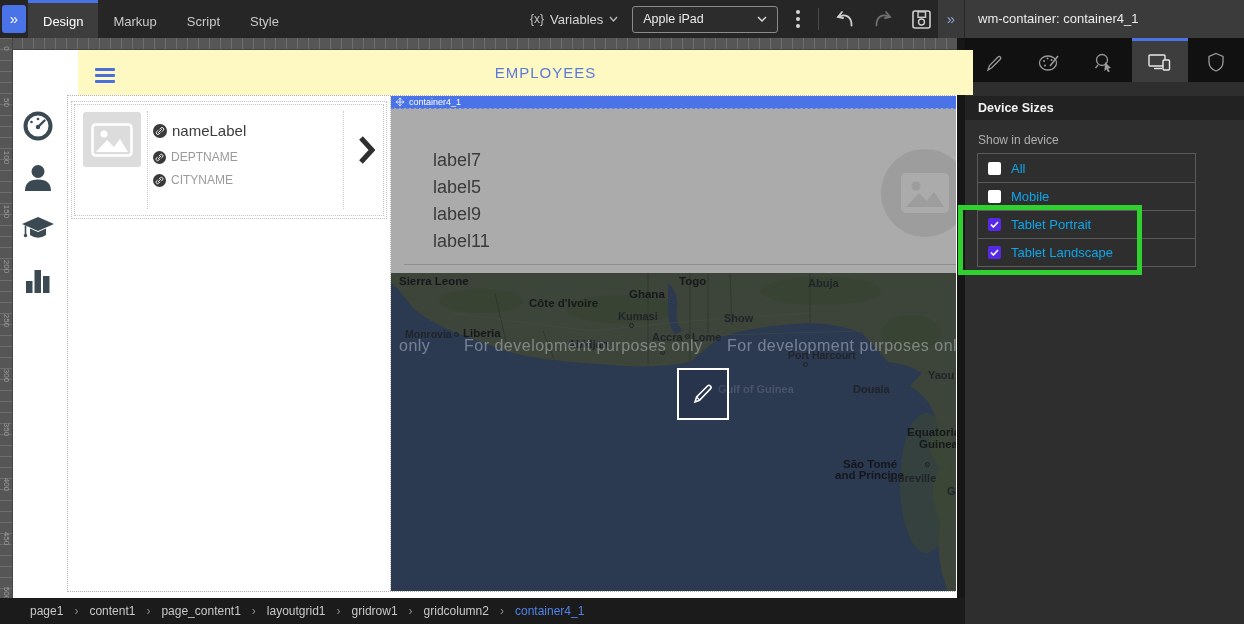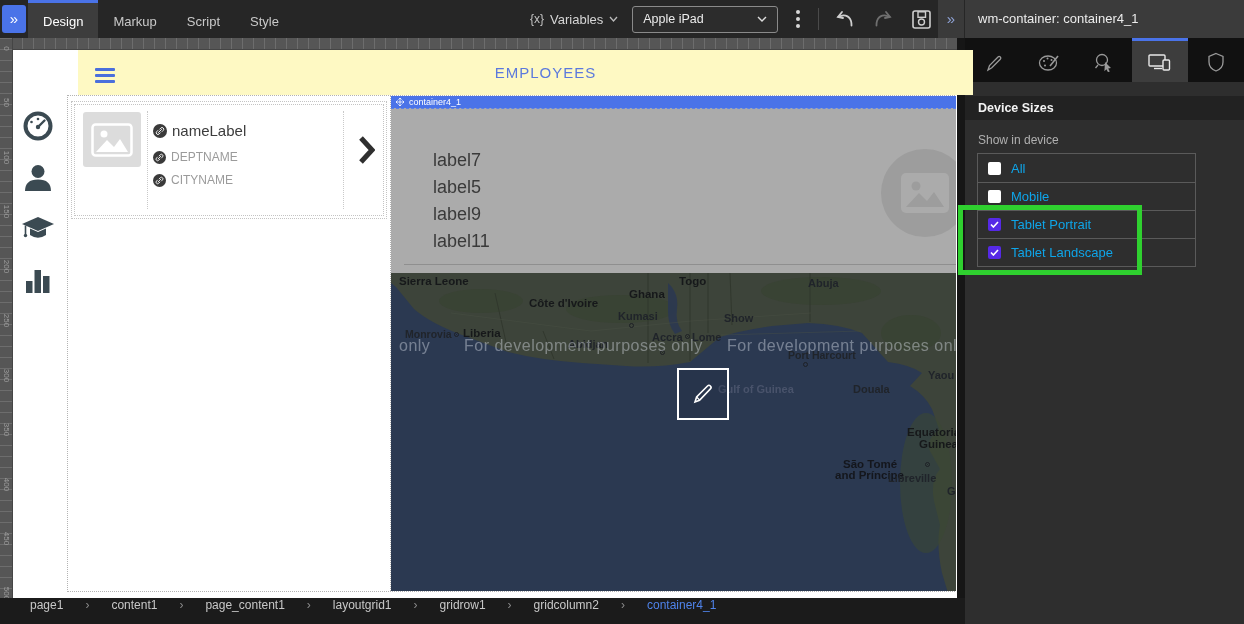--- a/index.html
+++ b/index.html
@@ -83,21 +83,21 @@
   .ml.city { font-size:11px; color:#20242a;font-weight:bold; }
   .ml.small { font-size:10.5px; }
   .ml.sea { font-size:11px; color:#49536b; font-weight:bold; }
   .ml.onsea { color:#14161c; }
   .wm { position:absolute; font-size:16px; color:rgba(230,235,245,0.4); white-space:nowrap; letter-spacing:0.5px; }
   .marker { position:absolute; width:5px; height:5px; border:1px solid #1d2025; border-radius:50%; background:transparent; }
   .marker i { position:absolute; left:1px; top:1px; width:1px; height:1px; background:#1d2025; border-radius:50%; }
   .edit-btn { position:absolute; left:286px; top:95px; width:52px; height:52px; border:2px solid #fff; background:rgba(25,35,55,0.2); display:flex; align-items:center; justify-content:center; cursor:pointer; }
 
   
-  .breadcrumb { position:absolute; left:0; top:598px; width:965px; height:26px; background:#1b1b1b; display:flex; align-items:flex-start; gap:22px; padding-left:30px; }
+  .breadcrumb { position:absolute; left:0; top:598px; width:965px; height:26px; background:#1b1b1b; display:flex; align-items:center; gap:11px; padding-left:30px; }
   .bc-item { color:#c8c8c8; font-size:12px; cursor:pointer; }
   .bc-sep { color:#8a8a8a; font-size:12px; }
   .bc-item.current { color:#4f83ea; }
 
   svg { display:block; }
 </style>
 </head>
 <body>
 
 <div id="app">

